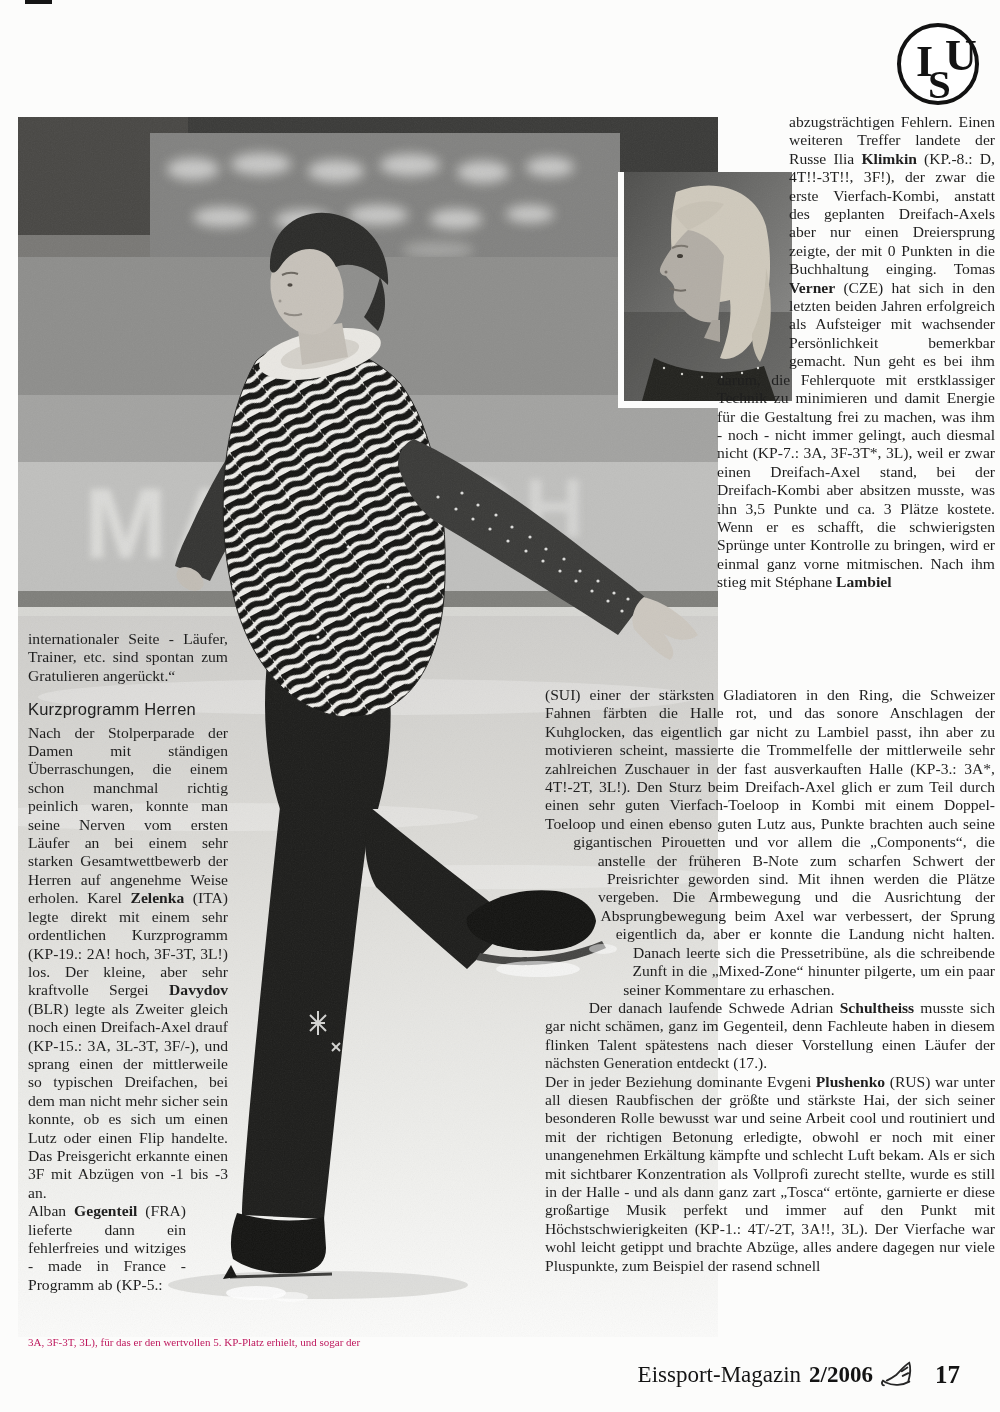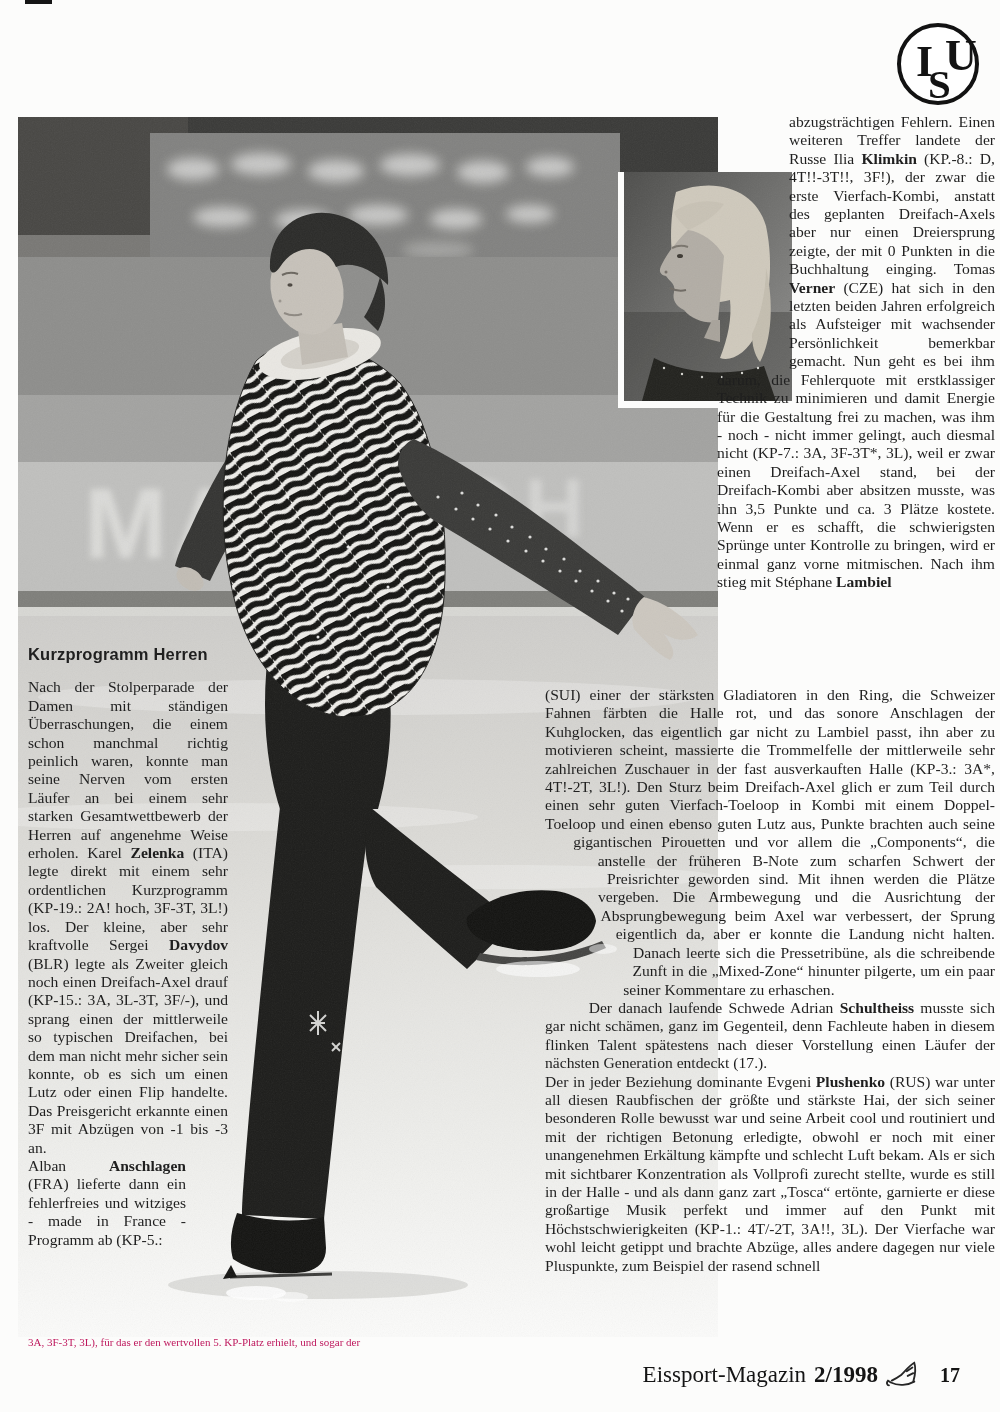--- a/index.html
+++ b/index.html
@@ -13,32 +13,32 @@
   .isu-letter{font-family:"Liberation Serif",serif;font-weight:bold;fill:#131313;}
   .main-photo{position:absolute;left:18px;top:117px;width:700px;height:1220px;}
   .inset-photo{position:absolute;left:618px;top:172px;width:174px;height:236px;box-sizing:border-box;
         border-left:6px solid #fcfcfb;border-bottom:7px solid #fcfcfb;}
   .col{position:absolute;text-align:justify;font-size:15.6px;line-height:18.4px;color:#1f1f1f;}
   .col p{margin:0;}
   .left-col{left:28px;top:630px;width:200px;}
   .narrow-col{left:717px;top:113px;width:278px;}
   .wide-col{left:545px;top:686px;width:450px;}
   .b{font-weight:bold;}
-  .section-heading{font-family:"Liberation Sans",sans-serif;font-weight:bold;font-size:16.5px;
-        letter-spacing:.2px;margin:15px 0 15px;text-align:left;}
+  .section-heading{font-family:"Liberation Sans",sans-serif;font-weight:normal;font-size:16.5px;
+        letter-spacing:.2px;margin:15px 0 5px;text-align:left;}
   .inset-spacer{float:left;width:72px;height:240px;}
   .leg-spacer{float:left;width:100px;height:325px;
         shape-outside:polygon(0px 150px,45px 175px,62px 195px,38px 215px,52px 235px,68px 255px,88px 275px,78px 295px,48px 312px,0px 322px);}
   .skate-spacer{float:right;width:42px;height:56px;margin-top:18px;}
   .bottom-line{position:absolute;left:28px;top:1336px;width:515px;font-size:11px;color:#be185d;}
   .footer{position:absolute;left:520px;top:1360px;width:470px;box-sizing:border-box;padding-right:30px;
         display:flex;align-items:center;justify-content:flex-end;gap:8px;
         font-family:Liberation Serif, serif;font-size:23px;color:#141414;}
   .footer-issue{font-weight:bold;}
-  .footer-page{font-weight:bold;font-size:20px;margin-left:12px;}
+  .footer-page{font-weight:bold;font-size:25px;margin-left:12px;}
 </style>
 </head>
 <body>
 
 <div class="page">
 
   <div class="corner-mark"></div>
 
 
   <svg class="isu-logo" viewBox="0 0 92 92">
@@ -229,40 +229,41 @@
           <circle cx="78" cy="205" r="1.2"></circle>
         <circle cx="98" cy="205" r="1.2"></circle>
           <circle cx="118" cy="201" r="1.2"></circle>
           <circle cx="134" cy="196" r="1.2"></circle>
       </g>
     </g>
     <rect width="168" height="229" filter="url(#grainF2)" opacity="0.07"></rect>
   </svg>
 
   <div class="col left-col">
+    <p><span>internationaler Seite - Läufer, Trainer, etc. sind spontan zum Gratulieren angerückt.“</span></p>
     <div class="section-heading">Kurzprogramm Herren</div>
     <p><span>Nach der Stolperparade der Damen mit ständigen Überraschungen, die einem schon manchmal richtig peinlich waren, konnte man seine Nerven vom ersten Läufer an bei einem sehr starken Gesamtwettbewerb der Herren auf angenehme Weise erholen. Karel </span><span class="b">Zelenka</span><span> (ITA) legte direkt mit einem sehr ordentlichen Kurzprogramm (KP-19.: 2A! hoch, 3F-3T, 3L!) los. Der kleine, aber sehr kraftvolle Sergei </span><span class="b">Davydov</span><span> (BLR) legte als Zweiter gleich noch einen Dreifach-Axel drauf (KP-15.: 3A, 3L-3T, 3F/-), und sprang einen der mittlerweile so typischen Dreifachen, bei dem man nicht mehr sicher sein konnte, ob es sich um einen Lutz oder einen Flip handelte. Das Preisgericht erkannte einen 3F mit Abzügen von -1 bis -3 an.</span></p>
-    <p><span class="skate-spacer"></span><span>Alban </span><span class="b">Anschlagen</span><span> (FRA) lieferte dann ein fehlerfreies und witziges - made in France - Programm ab (KP-5.:</span></p>
+    <p><span class="skate-spacer"></span><span>Alban </span><span class="b">Gegenteil</span><span> (FRA) lieferte dann ein fehlerfreies und witziges - made in France - Programm ab (KP-5.:</span></p>
   </div>
 
   <div class="col narrow-col">
     <p><span class="inset-spacer"></span><span>abzugsträchtigen Fehlern. Einen weiteren Treffer landete der Russe Ilia </span><span class="b">Klimkin</span><span> (KP.-8.: D, 4T!!-3T!!, 3F!), der zwar die erste Vierfach-Kombi, anstatt des geplanten Dreifach-Axels aber nur einen Dreiersprung zeigte, der mit 0 Punkten in die Buchhaltung einging. Tomas </span><span class="b">Verner</span><span> (CZE) hat sich in den letzten beiden Jahren erfolgreich als Aufsteiger mit wachsender Persönlichkeit bemerkbar gemacht. Nun geht es bei ihm darum, die Fehlerquote mit erstklassiger Technik zu minimieren und damit Energie für die Gestaltung frei zu machen, was ihm - noch - nicht immer gelingt, auch diesmal nicht (KP-7.: 3A, 3F-3T*, 3L), weil er zwar einen Dreifach-Axel stand, bei der Dreifach-Kombi aber absitzen musste, was ihn 3,5 Punkte und ca. 3 Plätze kostete. Wenn er es schafft, die schwierigsten Sprünge unter Kontrolle zu bringen, wird er einmal ganz vorne mitmischen. Nach ihm stieg mit Stéphane </span><span class="b">Lambiel</span></p>
   </div>
 
   <div class="col wide-col">
     <p><span class="leg-spacer"></span><span>(SUI) einer der stärksten Gladiatoren in den Ring, die Schweizer Fahnen färbten die Halle rot, und das sonore Anschlagen der Kuhglocken, das eigentlich gar nicht zu Lambiel passt, ihn aber zu motivieren scheint, massierte die Trommelfelle der mittlerweile sehr zahlreichen Zuschauer in der fast ausverkauften Halle (KP-3.: 3A*, 4T!-2T, 3L!). Den Sturz beim Dreifach-Axel glich er zum Teil durch einen sehr guten Vierfach-Toeloop in Kombi mit einem Doppel-Toeloop und einen ebenso guten Lutz aus, Punkte brachten auch seine gigantischen Pirouetten und vor allem die „Components“, die anstelle der früheren B-Note zum scharfen Schwert der Preisrichter geworden sind. Mit ihnen werden die Plätze vergeben. Die Armbewegung und die Ausrichtung der Absprungbewegung beim Axel war verbessert, der Sprung eigentlich da, aber er konnte die Landung nicht halten. Danach leerte sich die Pressetribüne, als die schreibende Zunft in die „Mixed-Zone“ hinunter pilgerte, um ein paar seiner Kommentare zu erhaschen.</span></p>
     <p><span>Der danach laufende Schwede Adrian </span><span class="b">Schultheiss</span><span> musste sich gar nicht schämen, ganz im Gegenteil, denn Fachleute haben in diesem flinken Talent spätestens nach dieser Vorstellung einen Läufer der nächsten Generation entdeckt (17.).</span></p>
     <p><span>Der in jeder Beziehung dominante Evgeni </span><span class="b">Plushenko</span><span> (RUS) war unter all diesen Raubfischen der größte und stärkste Hai, der sich seiner besonderen Rolle bewusst war und seine Arbeit cool und routiniert und mit der richtigen Betonung erledigte, obwohl er noch mit einer unangenehmen Erkältung kämpfte und schlecht Luft bekam. Als er sich mit sichtbarer Konzentration als Vollprofi zurecht stellte, wurde es still in der Halle - und als dann ganz zart „Tosca“ ertönte, garnierte er diese großartige Musik perfekt und immer auf den Punkt mit Höchstschwierigkeiten (KP-1.: 4T/-2T, 3A!!, 3L). Der Vierfache war wohl leicht getippt und brachte Abzüge, alles andere dagegen nur viele Pluspunkte, zum Beispiel der rasend schnell</span></p>
   </div>
 
   <div class="bottom-line">3A, 3F-3T, 3L), für das er den wertvollen 5. KP-Platz erhielt, und sogar der</div>
 
   <div class="footer">
     <span>Eissport-Magazin</span>
-    <span class="footer-issue">2/1998</span>
+    <span class="footer-issue">2/2006</span>
     <svg width="34" height="30" viewBox="0 0 36 32">
       <g stroke="#262626" stroke-width="2" fill="none" stroke-linecap="round">
         <path d="M3,27 C1,27 0,24 2,22 L5,24 C13,28 23,27 30,23"></path>
         <path d="M29,23 C31,16 32,9 30,3 C25,6 20,12 16,16 C12,19 8,21 6,22"></path>
         <path d="M28,8 L22,12"></path>
           <path d="M29,14 L23,17"></path>
       </g>
     </svg>
     <span class="footer-page">17</span>
   </div>

